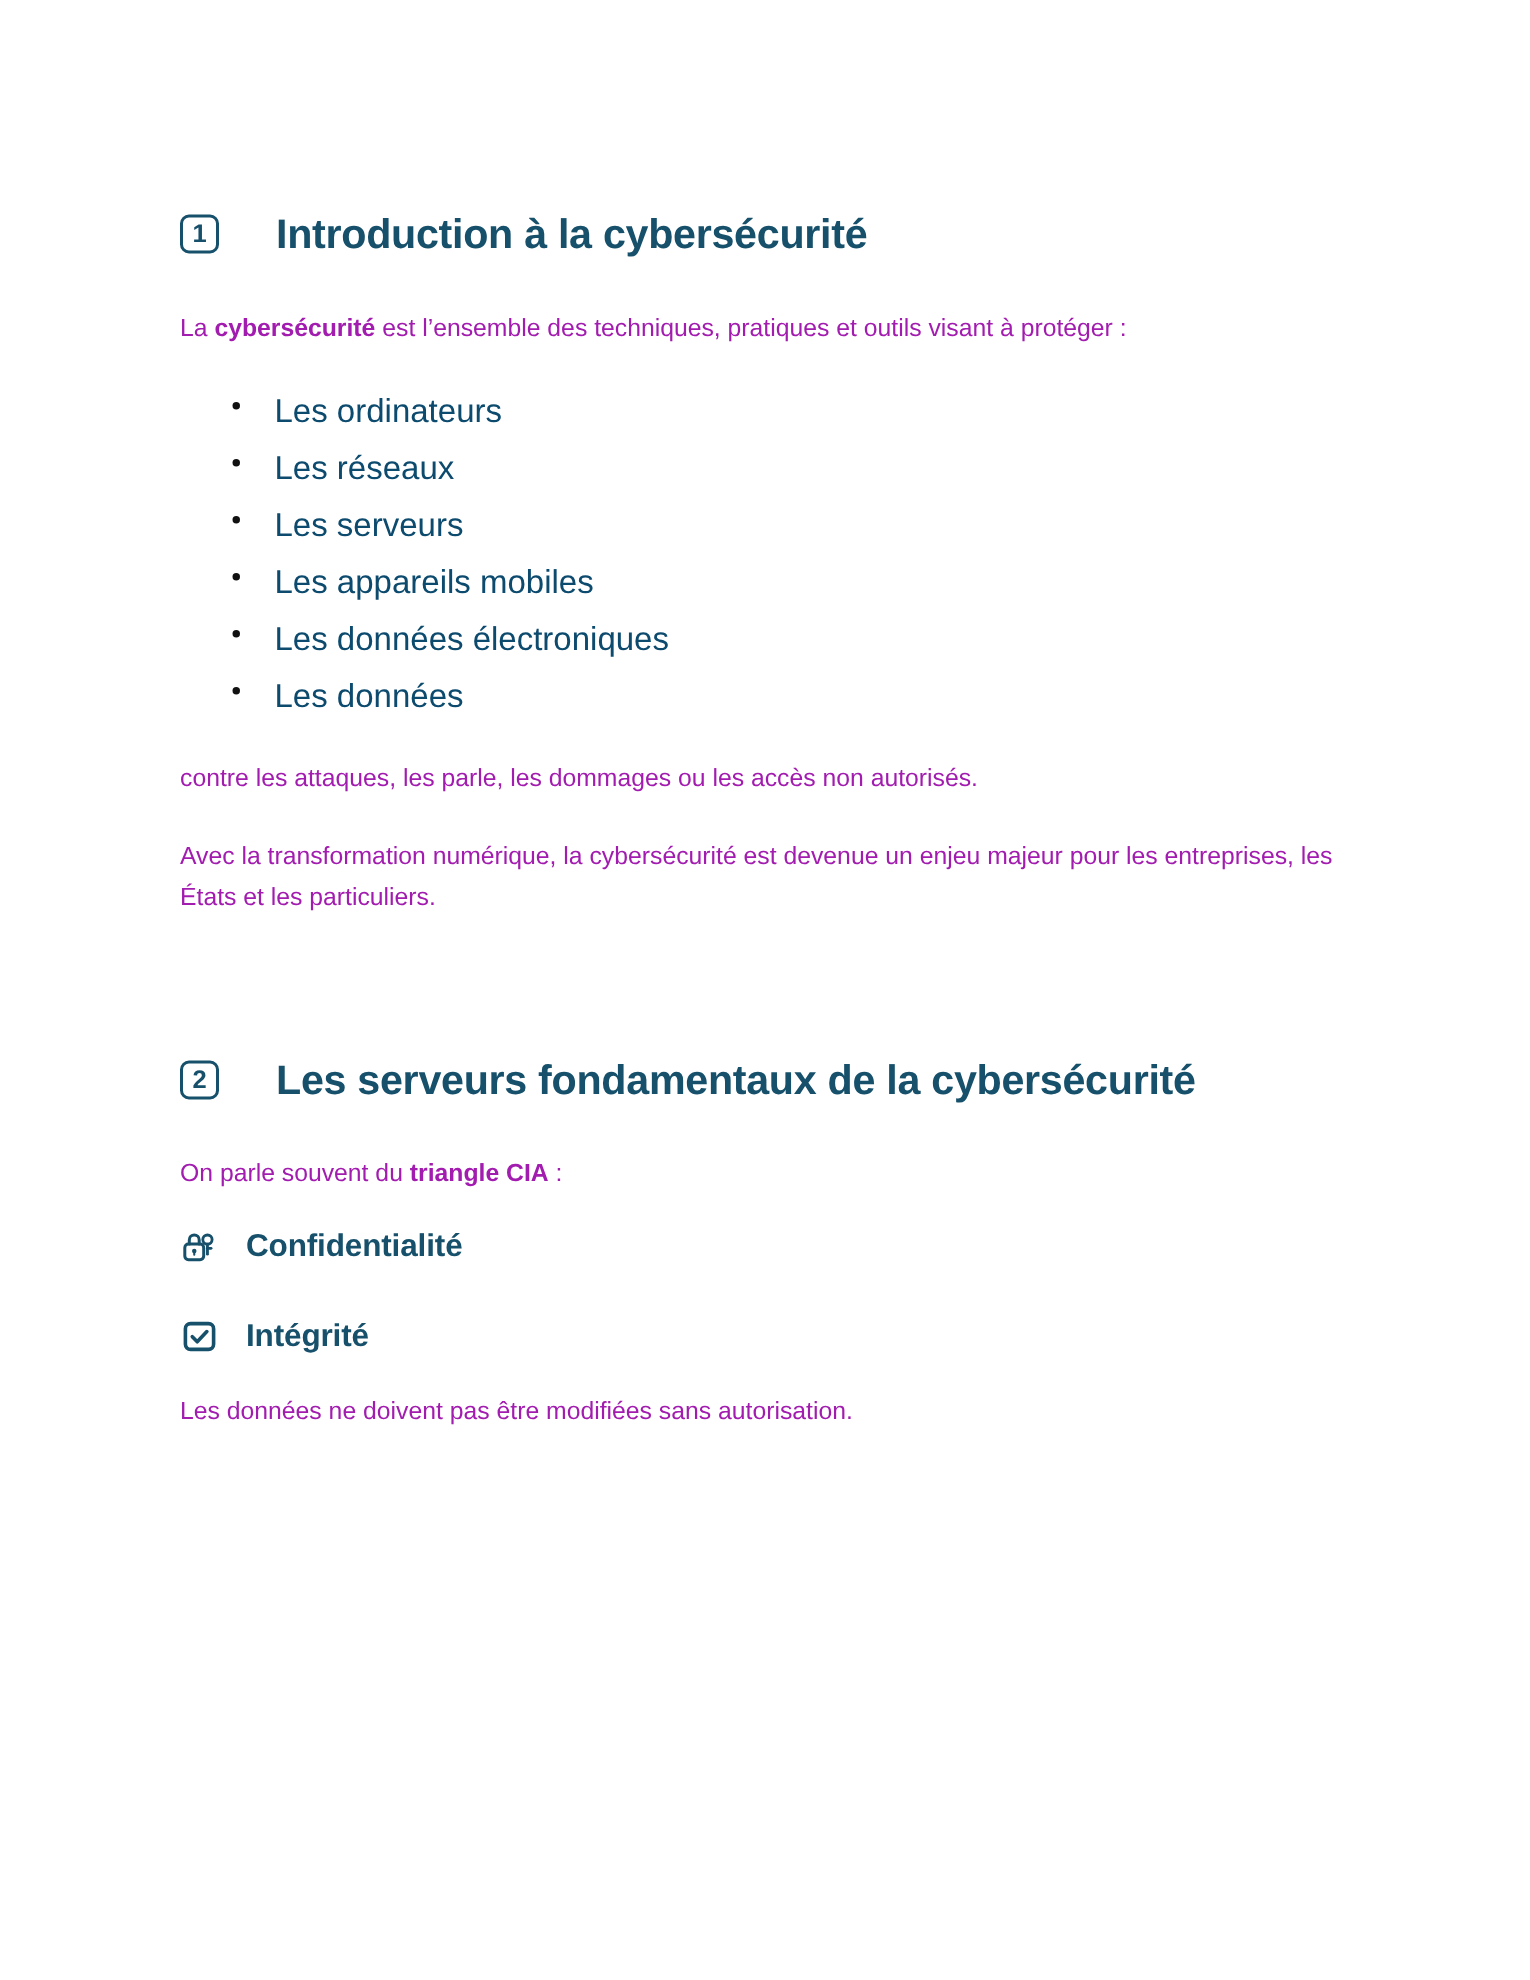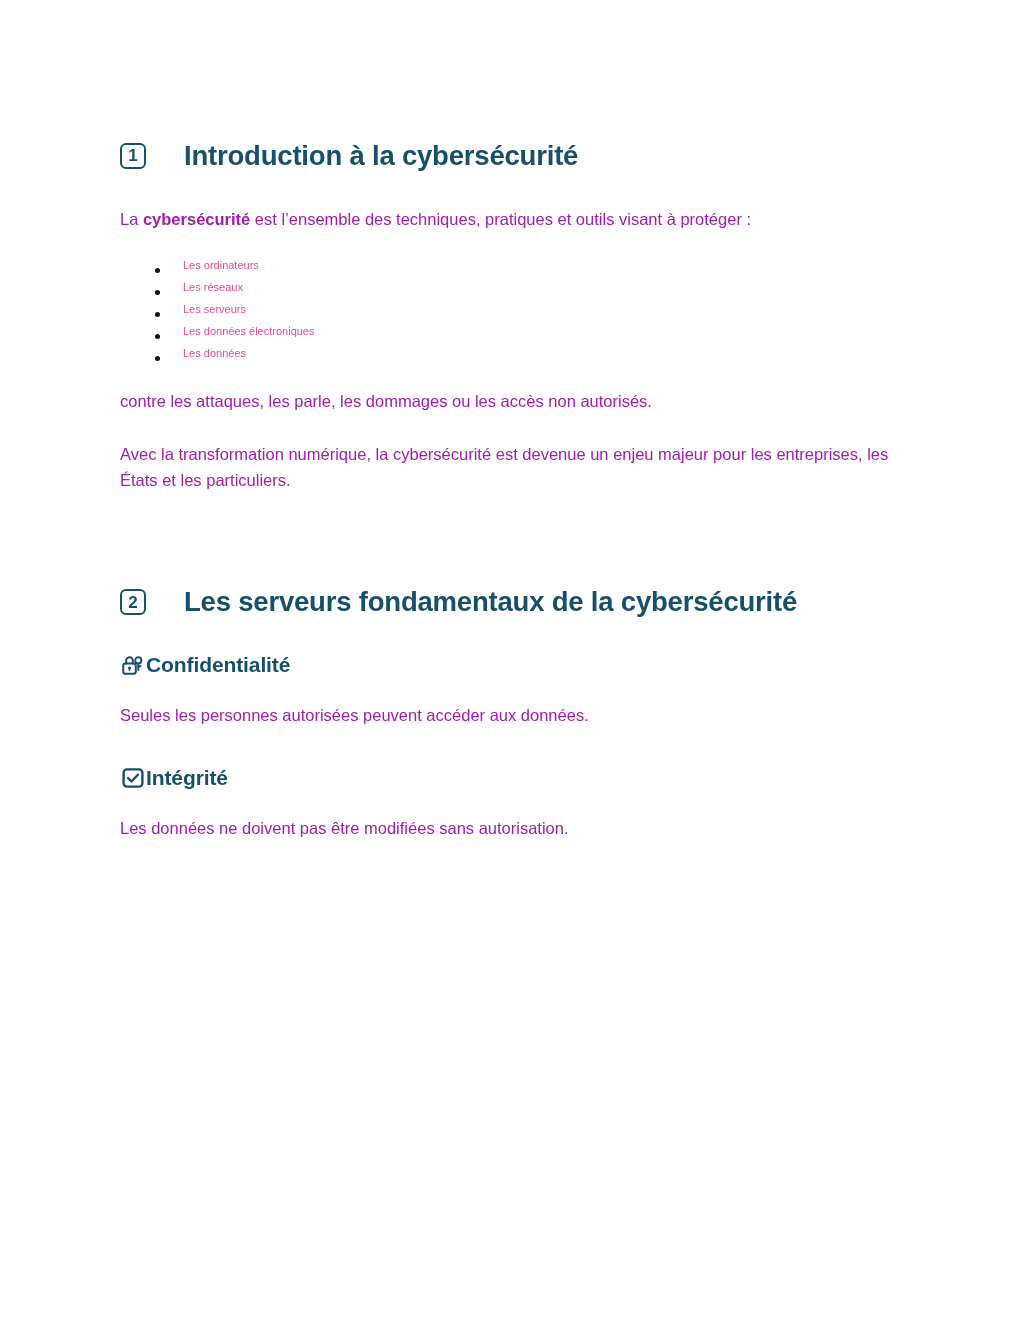--- a/index.html
+++ b/index.html
@@ -64,41 +64,41 @@
 
   
   ul.bullets {
     margin: 0 0 26px 0;
     padding: 0;
     list-style: none;
   }
   ul.bullets li {
     position: relative;
     padding-left: 63px;
-    font-size: 11px;
+    font-size: 22px;
     line-height: 1.45;
-    color: #ec4899;
+    color: #0c4a6e;
     margin-bottom: 6px;
   }
   ul.bullets li::before {
     content: "";
     position: absolute;
     left: 35px;
     top: 10px;
     width: 5px;
     height: 5px;
     border-radius: 50%;
     background: #111111;
   }
 
   
   .sub-heading {
     display: flex;
     align-items: center;
-    gap: 0;
+    gap: 18px;
     margin: 0 0 24px 0;
     color: #16506b;
     font-size: 21px;
     font-weight: bold;
     letter-spacing: -0.1px;
   }
   .sub-icon {
     flex: 0 0 auto;
     width: 26px;
     height: 26px;
@@ -120,51 +120,52 @@
     <span class="num-badge">1</span>
     <span class="heading-text">Introduction à la cybersécurité</span>
   </h1>
 
   <p class="body"><span>La </span><b>cybersécurité</b><span> est l’ensemble des techniques, pratiques et outils visant à protéger :</span></p>
 
   <ul class="bullets">
     <li>Les ordinateurs</li>
     <li>Les réseaux</li>
     <li>Les serveurs</li>
+    <li>Les appareils mobiles</li>
     <li>Les données électroniques</li>
     <li>Les données</li>
   </ul>
 
   <p class="body">contre les attaques, les parle, les dommages ou les accès non autorisés.</p>
 
   <p class="body">Avec la transformation numérique, la cybersécurité est devenue un enjeu majeur pour les entreprises, les États et les particuliers.</p>
 
   <div class="gap-lg"></div>
 
   <h1 class="section-heading">
     <span class="num-badge">2</span>
     <span class="heading-text">Les serveurs fondamentaux de la cybersécurité</span>
   </h1>
 
+  <p class="body tight"><span>On parle souvent du </span><b>triangle CIA</b><span> :</span></p>
 
   <h2 class="sub-heading">
     <span class="sub-icon">
       <svg width="24" height="24" viewBox="0 0 24 24" fill="none">
         <rect x="2.2" y="10.4" width="12.6" height="10.4" rx="2.4" stroke="#16506b" stroke-width="2"></rect>
         <path d="M5.2 10.4V7.6a3.3 3.3 0 0 1 6.6 0v2.8" stroke="#16506b" stroke-width="2" stroke-linecap="round"></path>
         <circle cx="8.5" cy="15" r="1.5" fill="#16506b"></circle>
         <rect x="7.8" y="15.4" width="1.4" height="2.8" rx="0.7" fill="#16506b"></rect>
         <circle cx="17.3" cy="7.4" r="3.1" stroke="#16506b" stroke-width="1.9"></circle>
         <path d="M17.3 10.5v6.6" stroke="#16506b" stroke-width="1.9" stroke-linecap="round"></path>
         <path d="M17.3 13.2h2.4" stroke="#16506b" stroke-width="1.9" stroke-linecap="round"></path>
       </svg>
     </span>
     <span>Confidentialité</span>
   </h2>
-  <p class="body">Seules les personnes autorisées peuvent accéder aux données.</p>
 
   <div class="gap-sm"></div>
 
   <h2 class="sub-heading">
     <span class="sub-icon">
       <svg width="24" height="24" viewBox="0 0 24 24" fill="none">
         <rect x="2.6" y="3.4" width="18.8" height="17.2" rx="3.4" stroke="#16506b" stroke-width="2.4"></rect>
         <path d="M7.2 12.1l3.3 3.4 6.4-6.8" stroke="#16506b" stroke-width="2.4" stroke-linecap="round" stroke-linejoin="round"></path>
       </svg>
     </span>

